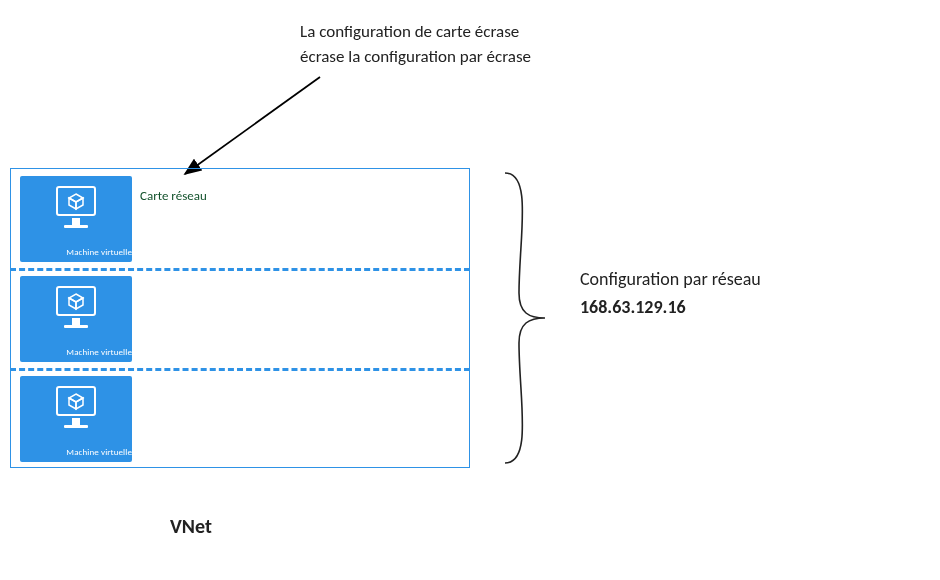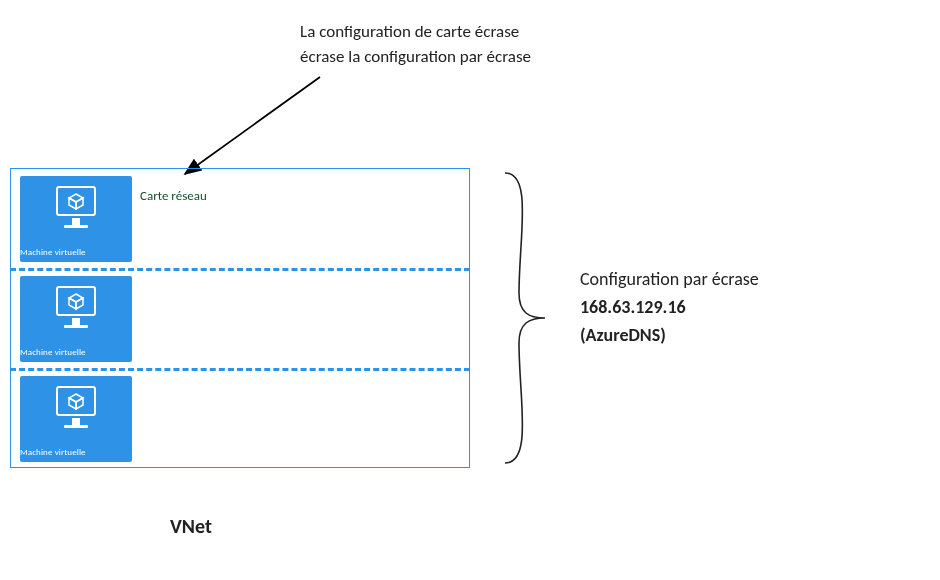--- a/index.html
+++ b/index.html
@@ -78,21 +78,21 @@
       top: 49px;
       width: 24px;
       height: 3px;
       background: #fff;
       border-radius: 1px;
     }
     .vm-label-small {
       position: absolute;
       bottom: 5px;
       width: 100%;
-      text-align: left;
+      text-align: right;
       color: #fff;
       font-size: 9px;
       letter-spacing: 0.1px;
     }
     .nic-label {
       position: absolute;
       left: 140px;
       top: 188px;
       font-size: 13px;
       color: #14532d;
@@ -188,16 +188,15 @@
 
 <svg class="brace-svg" width="80" height="300">
   <path d="M 20 5
            C 48 5, 34 70, 34 125
            C 34 145, 44 150, 60 150
            C 44 150, 34 155, 34 175
            C 34 230, 48 295, 20 295" fill="none" stroke="#222" stroke-width="1.6"></path>
 </svg>
 
 <div class="default-config">
-  <div>Configuration par écrase</div>
+  <div>Configuration par réseau</div>
   <div class="bold">168.63.129.16</div>
-  <div class="bold">(AzureDNS)</div>
 </div>
 
 </body></html>

